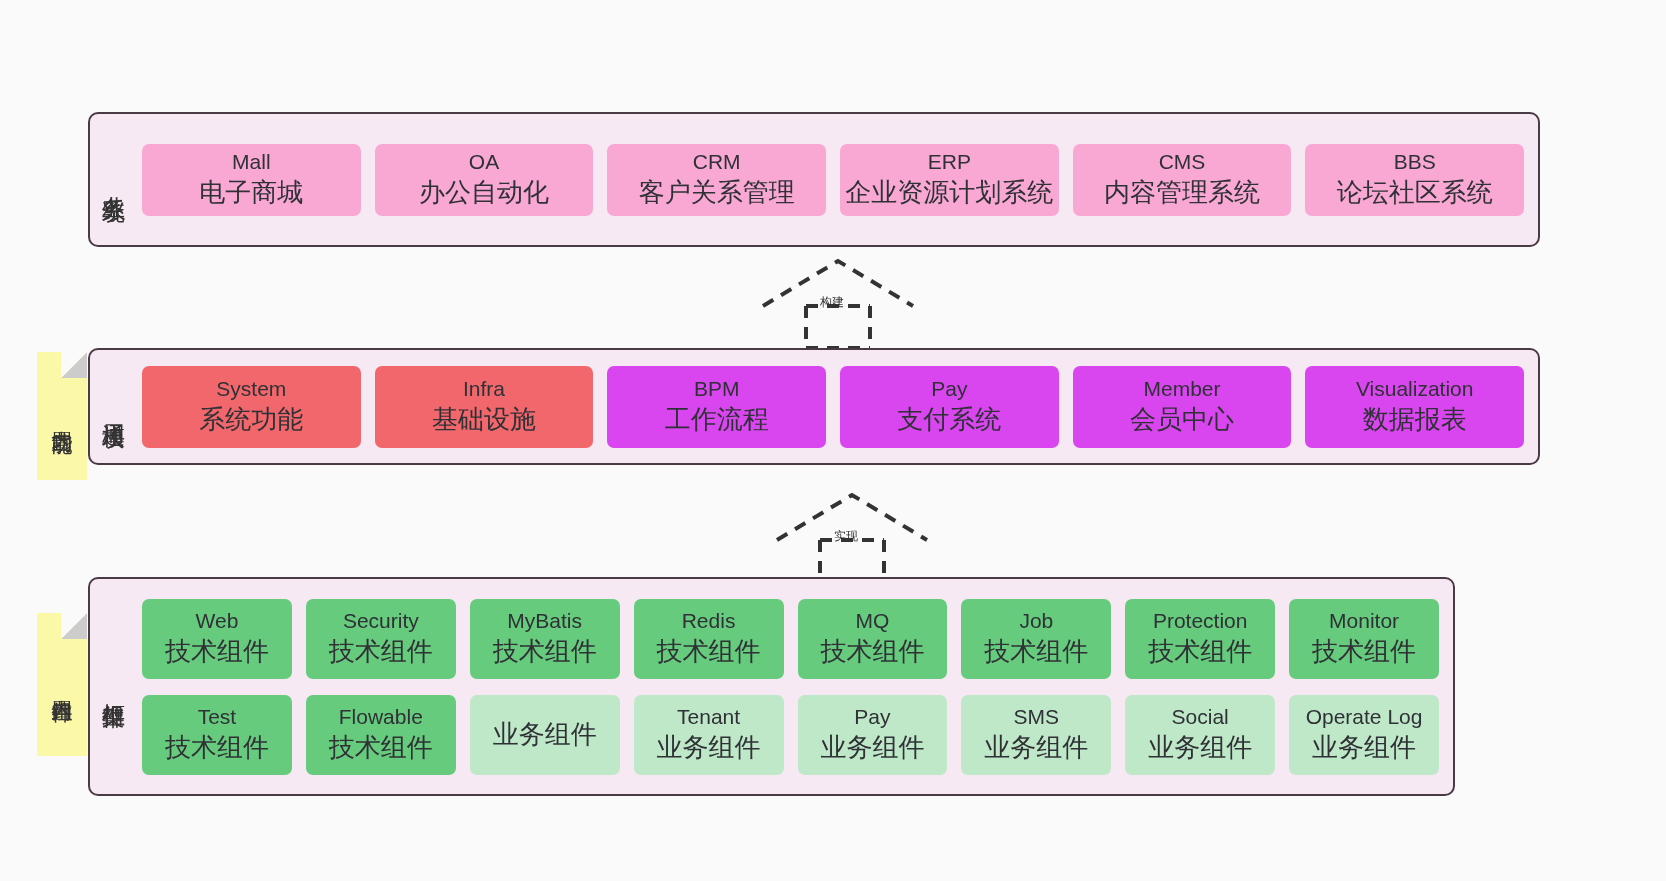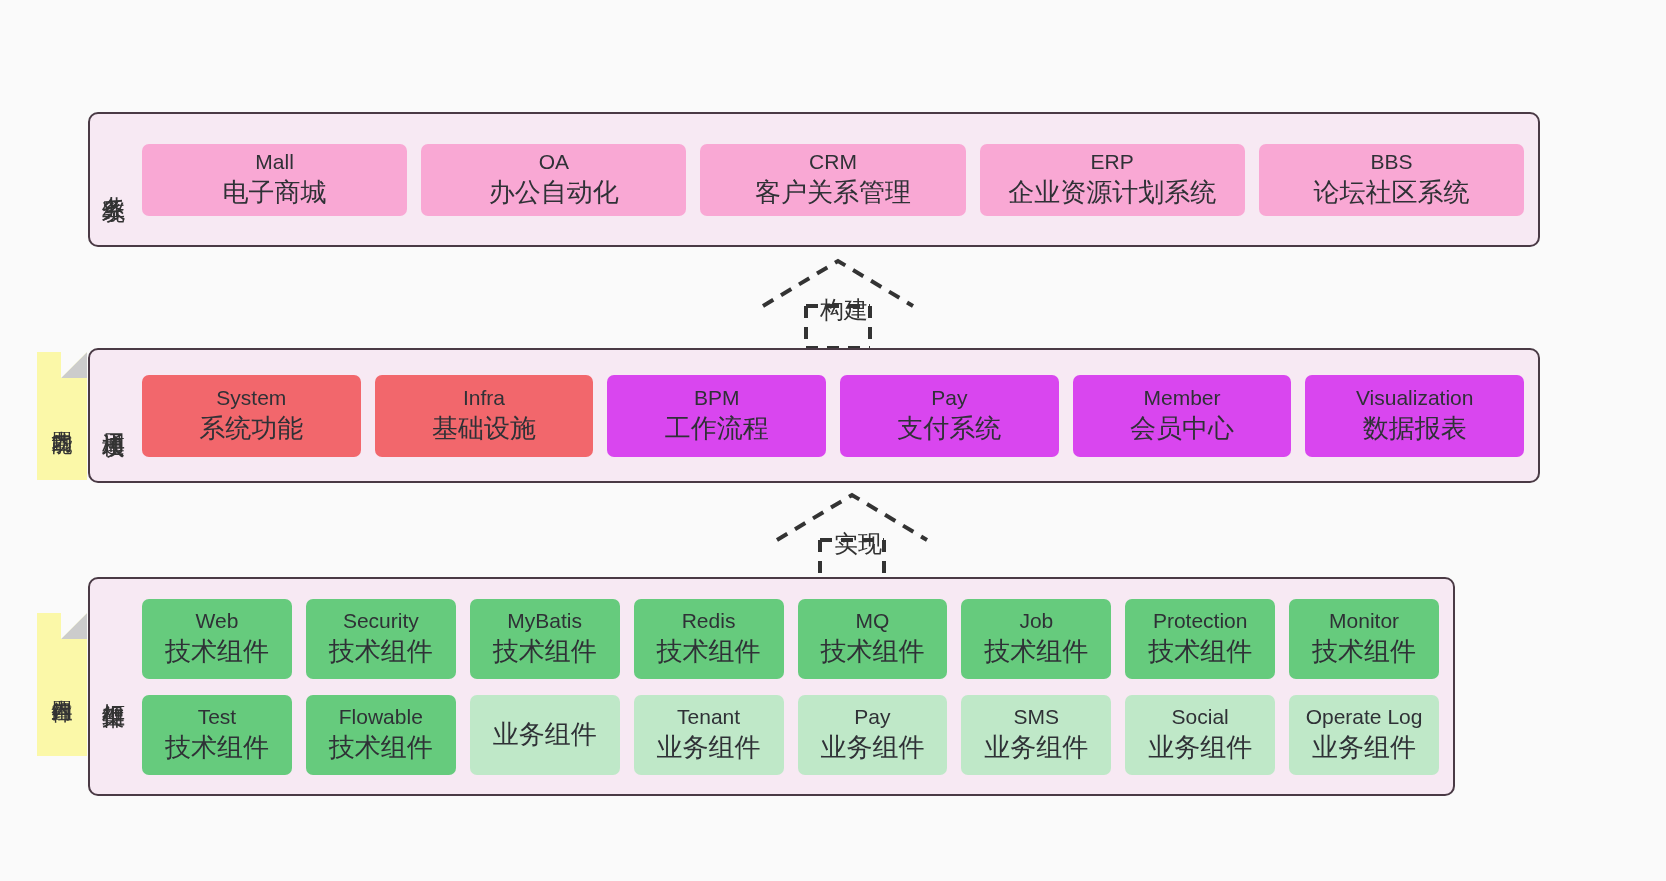--- a/index.html
+++ b/index.html
@@ -76,21 +76,21 @@
   .c-red        { background: #f2676c; }
   .c-pink       { background: #d946ef; }
   .c-green      { background: #66cb7d; }
   .c-greenlight { background: #bfe8c8; }
 
   
   #layer-business { left: 88px; top: 112px; width: 1452px; height: 135px; }
   #layer-business .card { height: 72px; }
 
   
-  #layer-modules { left: 88px; top: 348px; width: 1452px; height: 135px; }
+  #layer-modules { left: 88px; top: 348px; width: 1452px; height: 117px; }
   #layer-modules .card { height: 82px; }
 
   
   #layer-framework { left: 88px; top: 577px; width: 1367px; height: 219px; }
   #layer-framework .card { height: 80px; }
 
   
   .note {
     position: absolute;
     background: #fbf8a8;
@@ -132,21 +132,21 @@
   .connector {
     position: absolute;
     width: 160px;
     height: 92px;
   }
   .connector svg { display: block; overflow: visible; }
   .connector .conn-label {
     position: absolute;
     left: 62px;
     top: 36px;
-    font-size: 24px;
+    font-size: 12px;
     color: #333333;
     background: transparent;
     white-space: nowrap;
     user-select: none;
   }
   #connector-build     { left: 758px; top: 258px; }
   #connector-implement { left: 772px; top: 492px; text-align: right; }
 </style>
 </head>
 <body>
@@ -163,20 +163,24 @@
         <span>OA</span>
         <span class="sub">办公自动化</span>
       </div>
       <div class="card c-blue">
         <span>CRM</span>
         <span class="sub">客户关系管理</span>
       </div>
       <div class="card c-blue">
         <span>ERP</span>
         <span class="sub">企业资源计划系统</span>
+      </div>
+      <div class="card c-blue">
+        <span>CMS</span>
+        <span class="sub">内容管理系统</span>
       </div>
       <div class="card c-blue">
         <span>BBS</span>
         <span class="sub">论坛社区系统</span>
       </div>
     </div>
   </div>
 </div>
 
 <div class="connector" id="connector-build">

